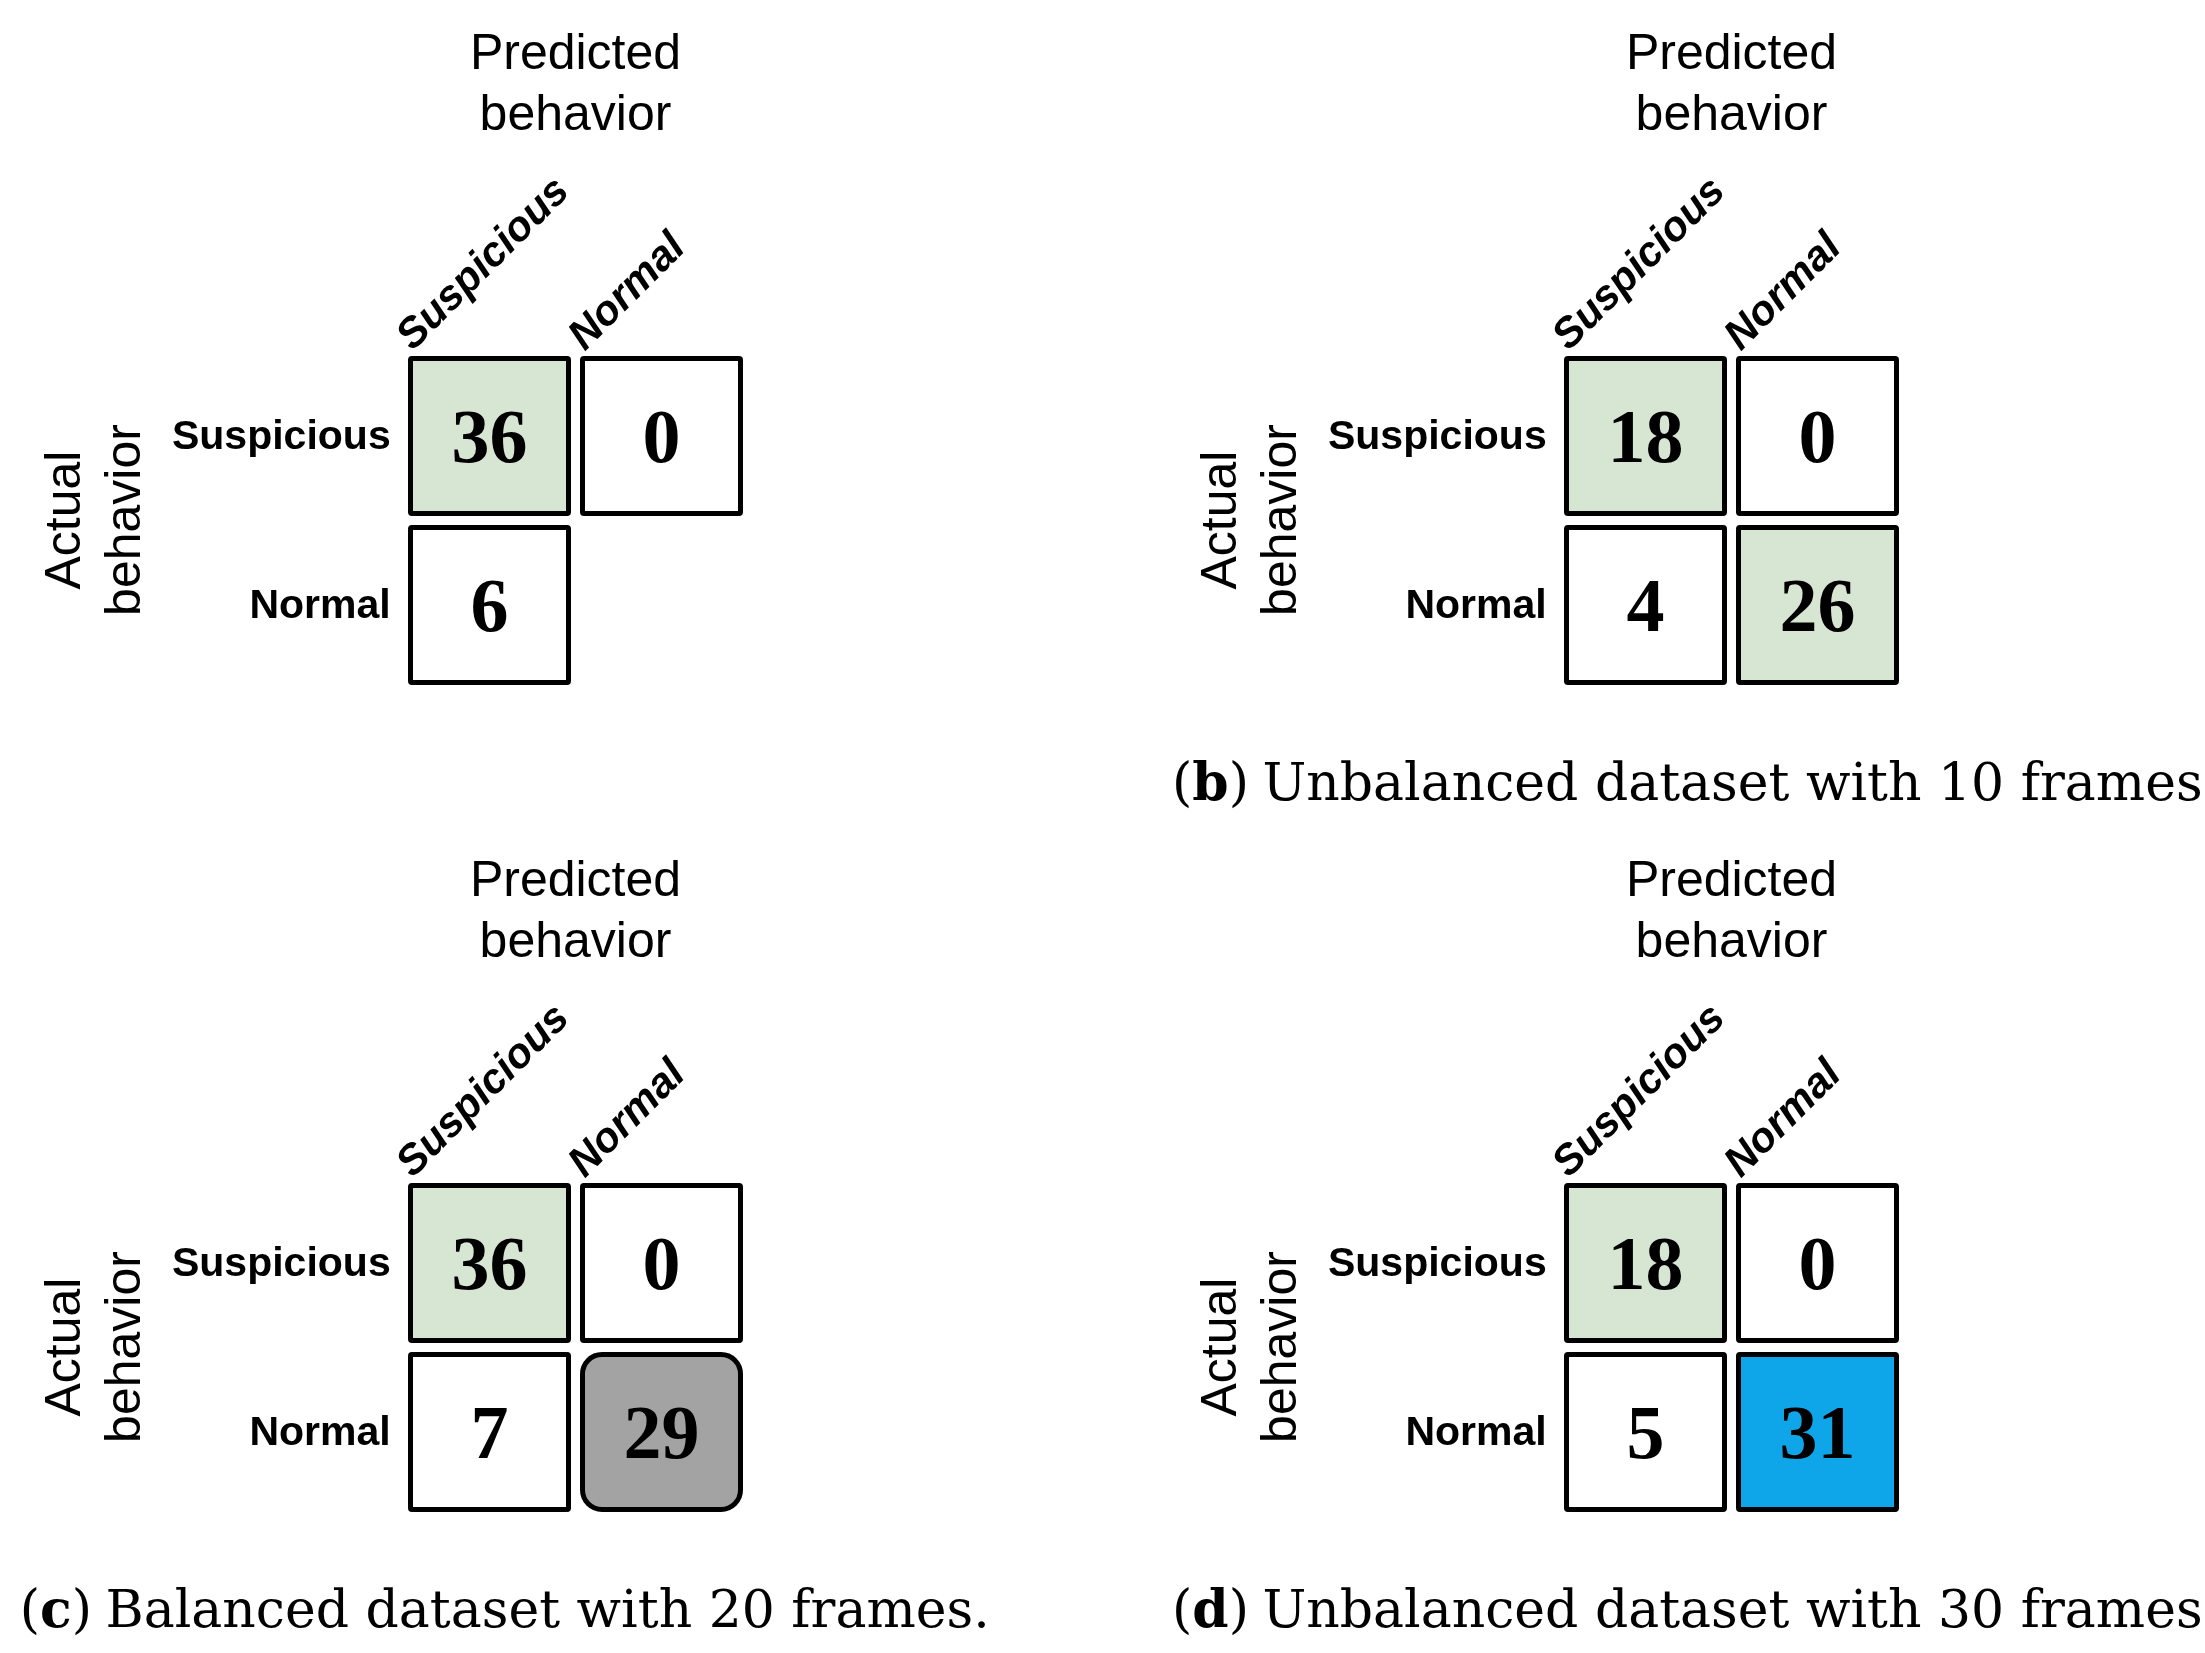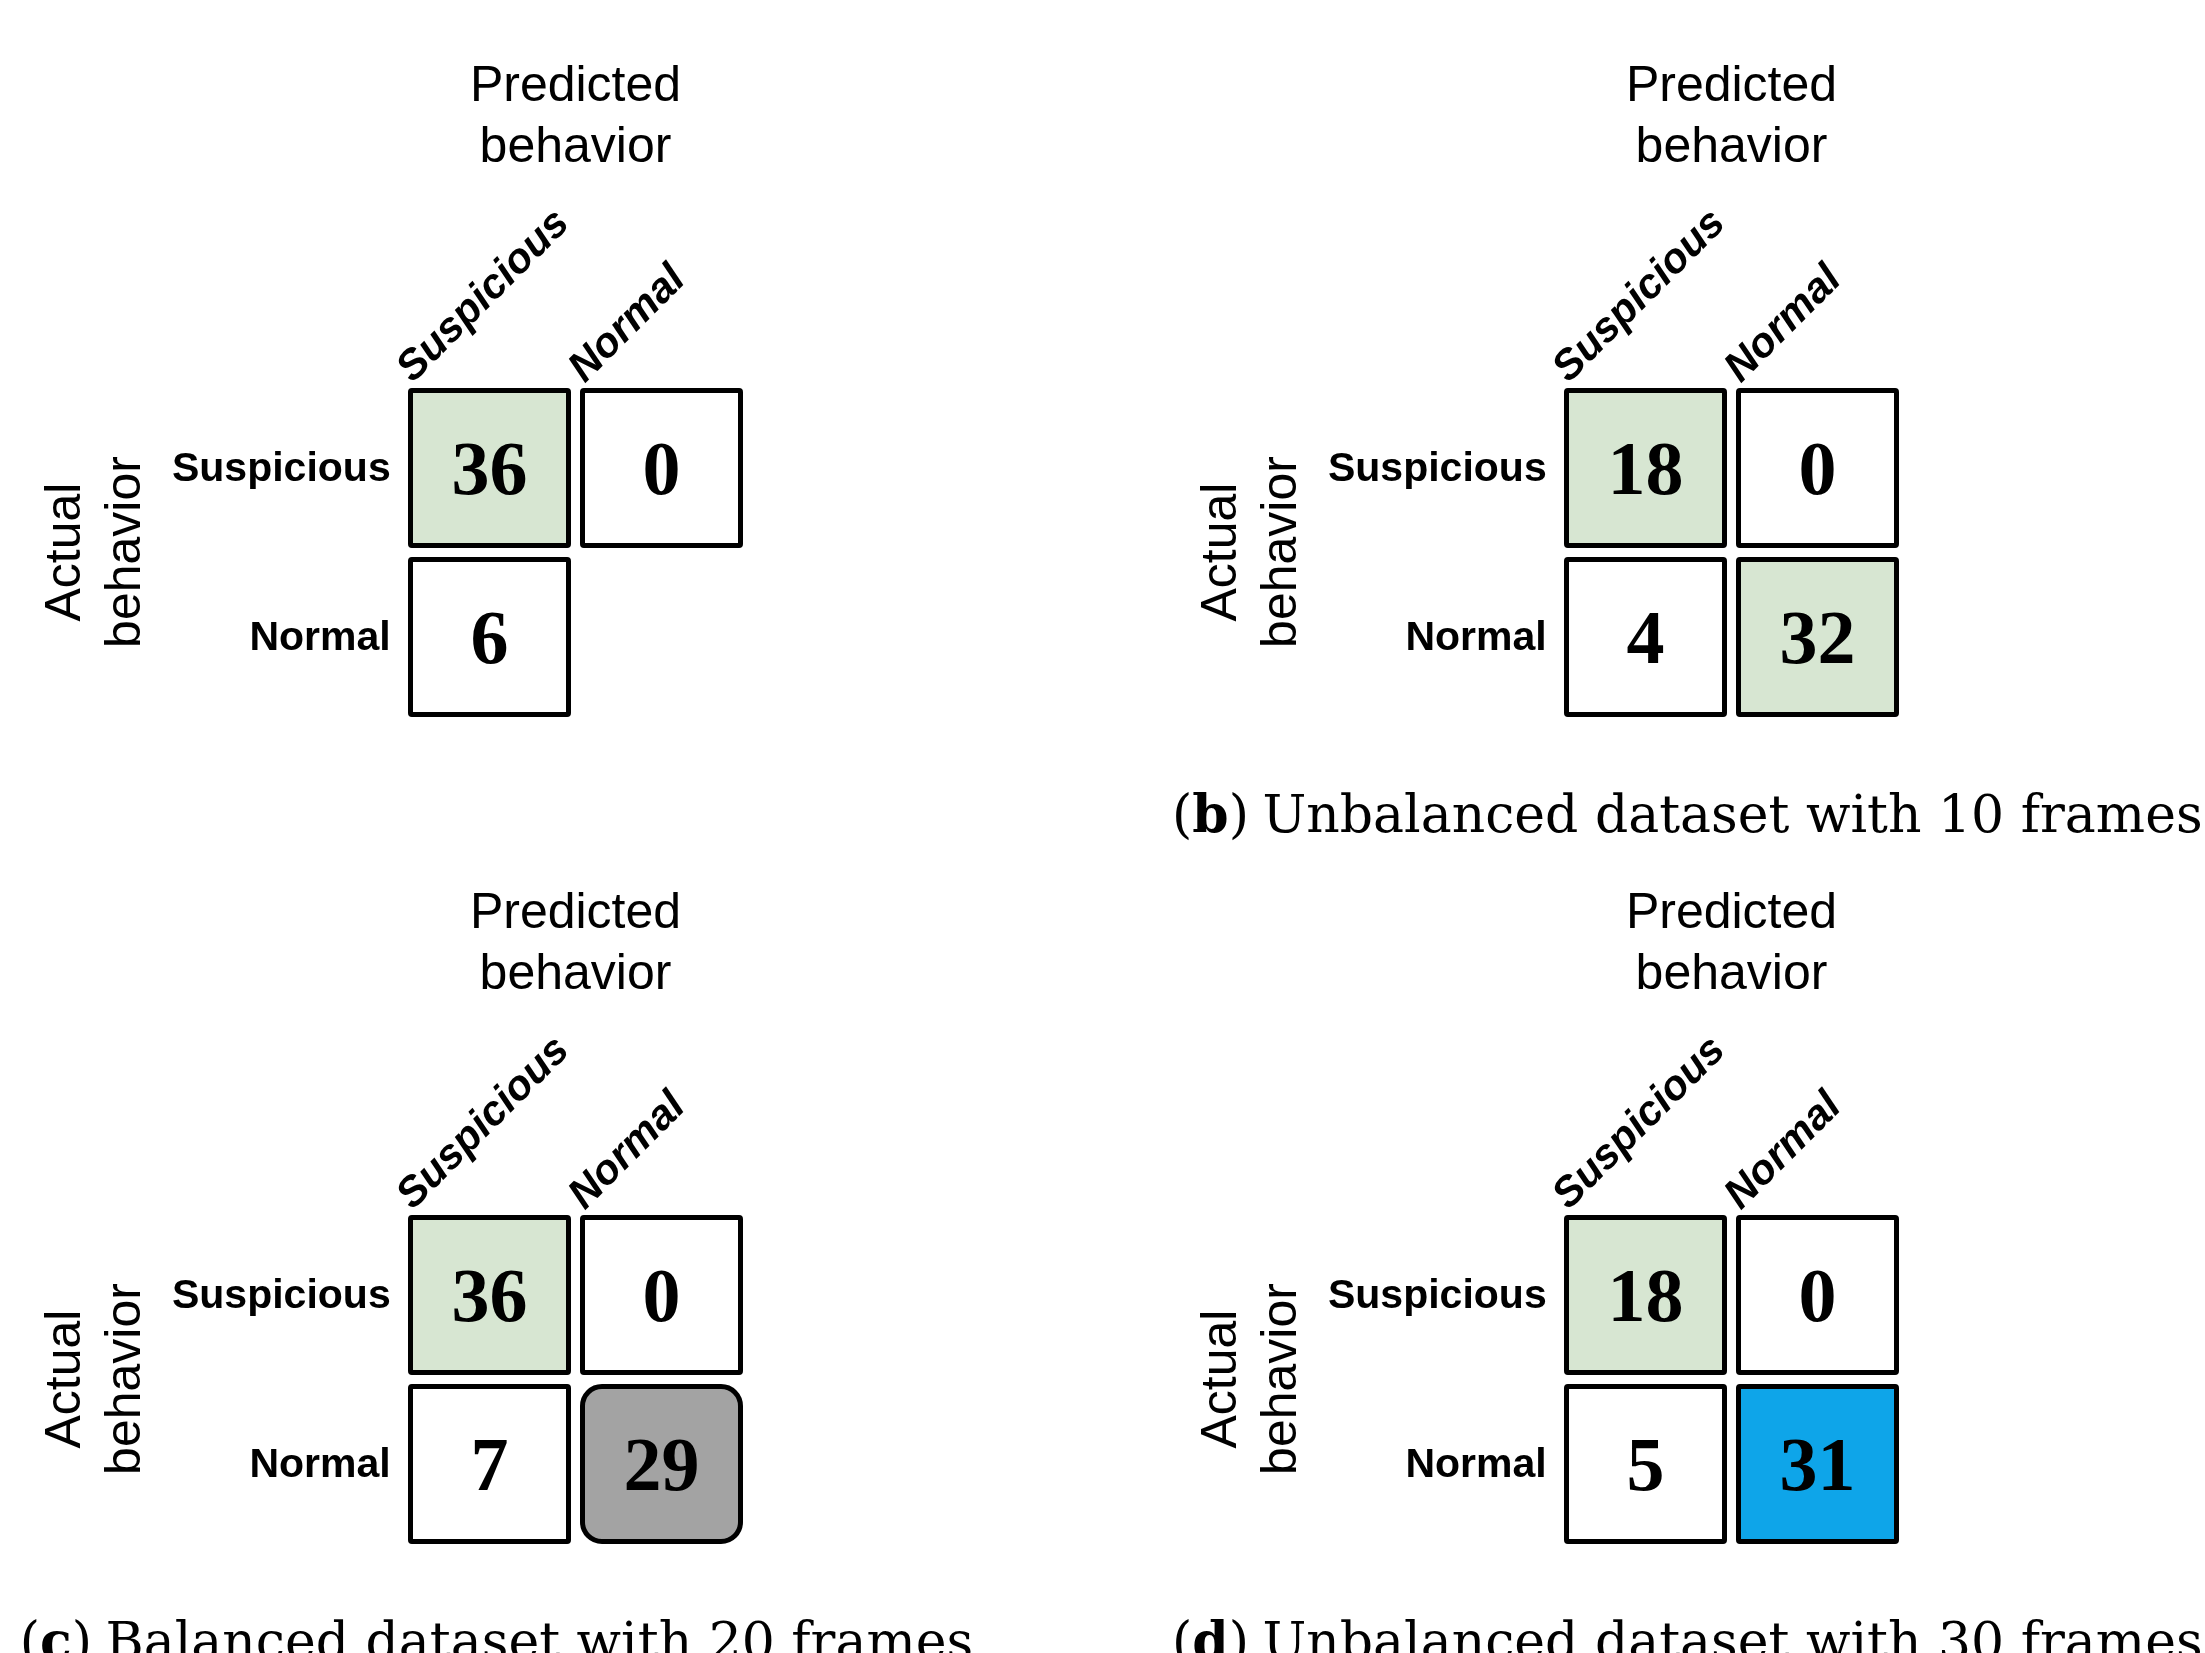--- a/index.html
+++ b/index.html
@@ -4,21 +4,21 @@
 <style>
   html,body{margin:0;padding:0;background:#ffffff;}
   #figure{
     position:relative;
     width:2205px;height:1654px;
     background:#ffffff;
     color:#000;
     font-family:"Liberation Sans",sans-serif;
     overflow:hidden;
   }
-  .panel{position:absolute;width:1104px;height:827px;margin-top:32px;}
+  .panel{position:absolute;width:1104px;height:827px;}
   #panel-a{left:0;top:0;--mx:408px;--capx:19.7px;}
   #panel-b{left:1101px;top:0;--mx:463px;--capx:71px;}
   #panel-c{left:0;top:827px;--mx:408px;--capx:19.7px;}
   #panel-d{left:1101px;top:827px;--mx:463px;--capx:71px;}
 
   .predicted{
     position:absolute;top:22px;left:var(--mx);width:335px;
     text-align:center;font-size:50px;line-height:61px;font-weight:400;
   }
   .diag{
@@ -98,21 +98,21 @@
     <div class="actual">
       <div>Actual</div>
       <div>behavior</div>
     </div>
     <div class="rowlab r1">Suspicious</div>
     <div class="rowlab r2">Normal</div>
     <div class="matrix">
       <div class="cell hl" style="background: rgb(215, 230, 210); border-color: rgb(0, 0, 0);">18</div>
       <div class="cell" style="border-color: rgb(0, 0, 0);">0</div>
       <div class="cell" style="border-color: rgb(0, 0, 0);">4</div>
-      <div class="cell hl" style="background: rgb(215, 230, 210); border-color: rgb(0, 0, 0);">32</div>
+      <div class="cell hl" style="background: rgb(215, 230, 210); border-color: rgb(0, 0, 0);">26</div>
     </div>
     <div class="caption"><span>(</span><b>b</b><span>)</span><span class="cap-text">Unbalanced dataset with 10 frames.</span></div>
   </div>
 
   <div class="panel" id="panel-c">
     <div class="predicted">
       <div>Predicted</div>
       <div>behavior</div>
     </div>
     <div class="diag c1">Suspicious</div>

